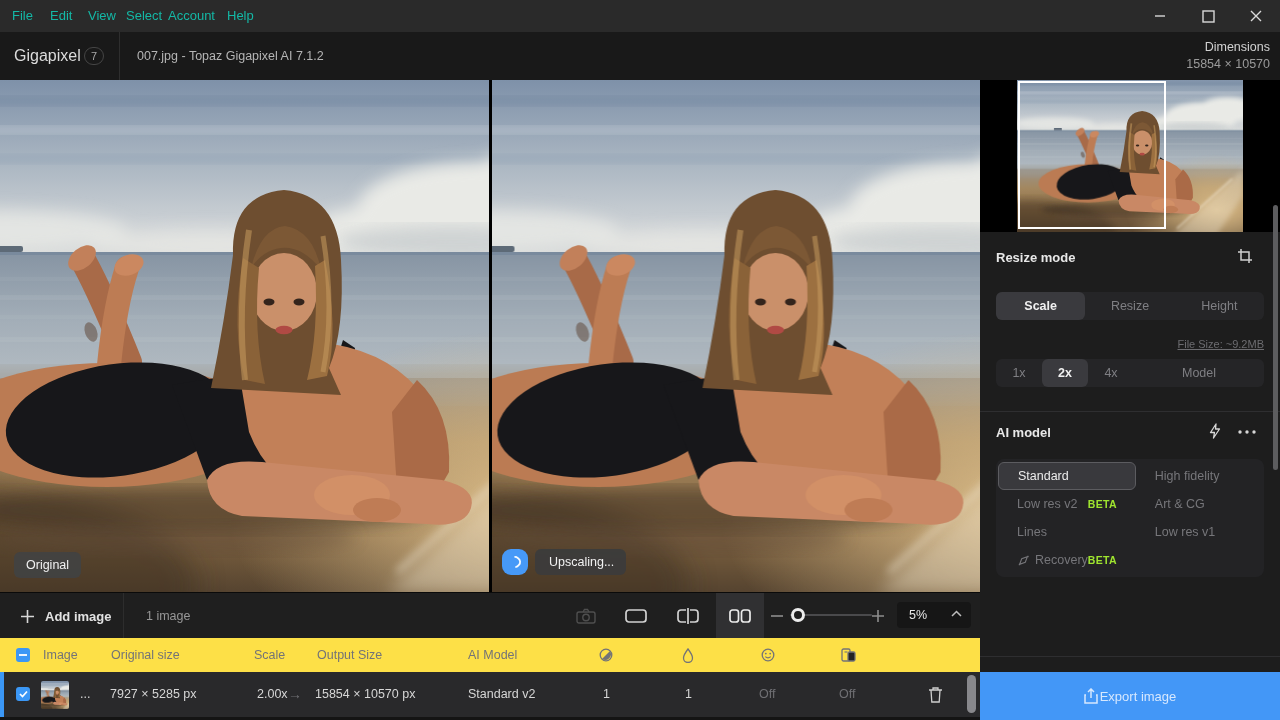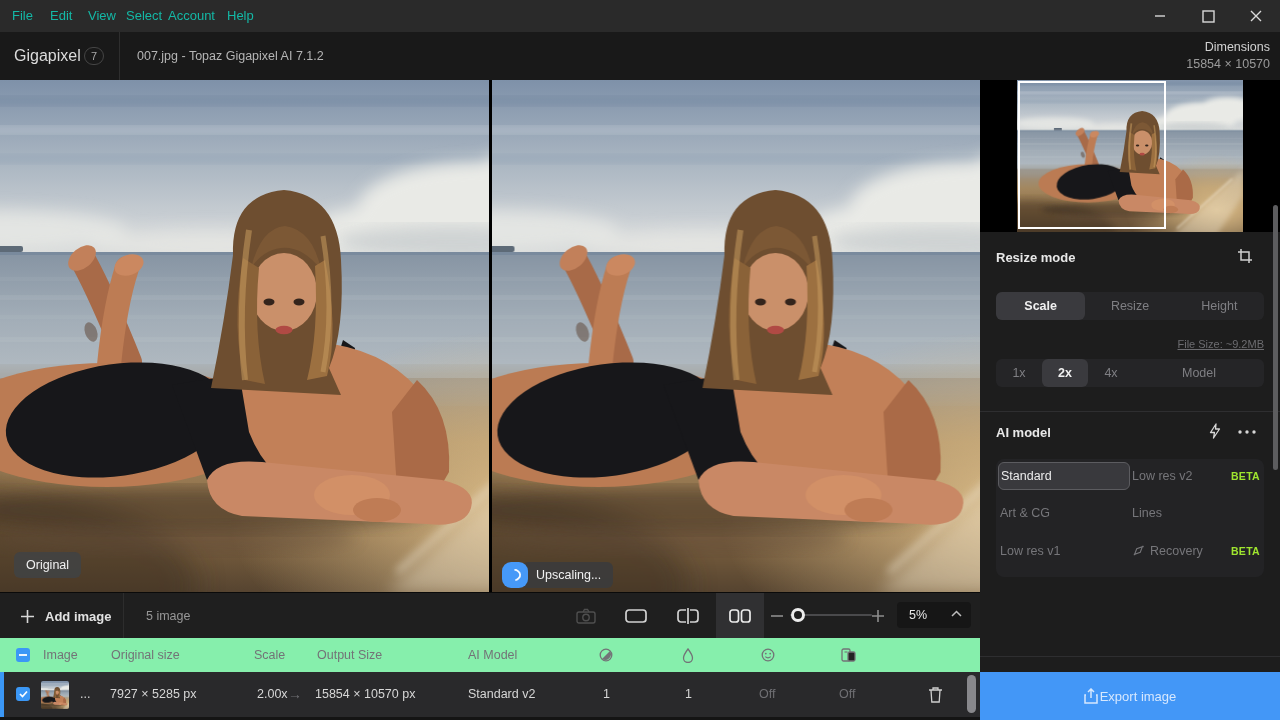--- a/index.html
+++ b/index.html
@@ -23,21 +23,21 @@
   #dims { position:absolute; right:10px; top:7px; text-align:right; }
   #dims .lab { font-size:12.5px; color:#d2d2d2; line-height:17px; }
   #dims .val { font-size:12.5px; color:#9b9b9b; line-height:17px; }
 
   
   #canvas { position:absolute; left:0; top:80px; width:980px; height:512px; background:#000; }
   .pane { position:absolute; top:0; height:512px; overflow:hidden; }
   .pane svg { width:100%; height:100%; }
   .photo-label { position:absolute; bottom:14px; background:rgba(66,66,66,.92); border-radius:6px;
     color:#f2f2f2; font-size:12.5px; padding:6px 12px; }
-  #upscaling-wrap { position:absolute; left:10px; bottom:4px; display:flex; align-items:center; }
+  #upscaling-wrap { position:absolute; left:10px; bottom:17px; display:flex; align-items:center;gap:13px; }
   #spinner-badge { width:26px; height:26px; background:#4699f8; border-radius:9px; position:relative; z-index:2; }
   #spinner-badge .arc { position:absolute; left:7px; top:7px; width:12px; height:12px; border-radius:50%;
     border:2px solid rgba(255,255,255,.95); border-bottom-color:transparent; border-left-color:transparent; transform:rotate(40deg); }
   #upscaling-pill { margin-left:-6px; background:rgba(60,60,60,.94); border-radius:6px; color:#f2f2f2;
     font-size:12.5px; padding:6px 12px 6px 14px; }
 
   
   #sidebar { position:absolute; left:980px; top:80px; width:300px; height:640px; background:#1d1d1d; }
   #filmstrip { position:absolute; left:0; top:0; width:300px; height:152px; background:#000; }
   #film-thumb { position:absolute; left:37px; top:0; width:226px; height:152px; overflow:hidden; }
@@ -47,21 +47,21 @@
   .seg3 > div { flex:1; border-radius:6px; text-align:center; line-height:28px; font-size:12.5px; color:#7f7f83; }
   .seg3 > div.sel { background:#3a3a3e; color:#f0f0f0; font-weight:bold; }
   #output-row { position:absolute; left:16px; right:16px; top:256px; height:16px; }
   #output-label { position:absolute; left:0; top:0; font-size:12.5px; color:#a3a3a6;margin-top:36px; }
   #file-size { position:absolute; right:0; top:2px; font-size:11px; color:#6c6c70;text-decoration:underline; }
   #scaleseg { top:279px; }
   #scaleseg .w1 { flex:0 0 46px; } #scaleseg .w2 { flex:0 0 46px; } #scaleseg .w3 { flex:0 0 46px; } #scaleseg .w4 { flex:1; }
   .divider { position:absolute; left:0; width:300px; height:1px; background:#2e2e30; }
   #model-grid { position:absolute; left:16px; top:379px; width:268px; height:118px; background:#232325; border-radius:8px;
     padding:3px 2px; display:grid; grid-template-columns:1fr 1fr; }
-  .model-cell { height:28px; display:flex; align-items:center; padding:0 2px; font-size:12.5px; color:#76767a; border-radius:6px; }
+  .model-cell { height:28px; display:flex; align-items:center; padding:0 19px; font-size:12.5px; color:#76767a; border-radius:6px; }
   .model-cell .lbl { flex:1; }
   .model-cell.sel { background:#39393d; border:1px solid #5c5c60; color:#ececec; }
   .beta { font-size:10.5px; font-weight:bold; color:#9fe52f; letter-spacing:.3px; }
   #compare-btn { position:absolute; left:16px; top:518px; width:268px; height:30px; background:#2c2c2f; border-radius:6px;
     display:flex; align-items:center; justify-content:center; gap:8px; color:#d6d6d6; font-size:12.5px; }
   #export-btn { position:absolute; left:0; top:592px; width:300px; height:48px; background:#4397f7;
     display:flex; align-items:center; justify-content:center; gap:2px; color:rgba(240,246,255,.85); font-size:13px; }
   #side-scroll { position:absolute; right:2px; top:125px; width:5px; height:265px; background:#5d5d5f; border-radius:3px; }
 
   
@@ -76,21 +76,21 @@
   #zoom-plus  { position:absolute; left:872px; top:0; height:46px; display:flex; align-items:center; }
   #slider-track { position:absolute; left:790px; top:614px; width:82px; height:2px; background:#4a4a4c; border-radius:1px; }
   #slider-knob { position:absolute; left:791px; top:608px; width:14px; height:14px; border-radius:50%;
     border:3px solid #ececec; background:#1f1f1f; }
   #zoom-box { position:absolute; left:897px; top:602px; width:74px; height:26px; background:#161616; border-radius:4px; }
   #zoom-box .zv { position:absolute; left:12px; top:0; line-height:26px; font-size:12.5px; color:#e8e8e8; }
   #zoom-box .ch { position:absolute; right:9px; top:8px; }
 
   
   #table { position:absolute; left:0; top:638px; width:980px; height:82px; background:#141414; }
-  #thead { position:absolute; left:0; top:0; width:980px; height:34px; background:#86efac; }
+  #thead { position:absolute; left:0; top:0; width:980px; height:34px; background:#fde047; }
   #trow { position:absolute; left:0; top:34px; width:980px; height:45px; background:#29292b; }
   .th { position:absolute; top:0; height:34px; line-height:34px; font-size:12.5px; color:#737377; }
   .hic { position:absolute; top:10px; }
   .td { position:absolute; top:0; height:45px; line-height:45px; font-size:12.5px; color:#d6d6d6; }
   .td.dim { color:#6f6f73; }
   .cbx { position:absolute; left:16px; width:14px; height:14px; background:#3b97f6; border-radius:3px;
     display:flex; align-items:center; justify-content:center; }
   #row-bar { position:absolute; left:0; top:0; width:4px; height:45px; background:#3b97f6; }
   #row-thumb { position:absolute; left:41px; top:9px; width:28px; height:28px; border-radius:2px; overflow:hidden; }
   #row-scroll { position:absolute; left:967px; top:37px; width:9px; height:38px; background:#88888c; border-radius:5px; }
@@ -287,20 +287,23 @@
     <circle cx="2" cy="2" r="1.7" fill="#d6d6d6"></circle>
       <circle cx="9" cy="2" r="1.7" fill="#d6d6d6"></circle>
       <circle cx="16" cy="2" r="1.7" fill="#d6d6d6"></circle>
   </svg>
 
   <div id="model-grid">
     <div class="model-cell sel">
       <span class="lbl">Standard</span>
     </div>
     <div class="model-cell">
+      <span class="lbl">High fidelity</span>
+    </div>
+    <div class="model-cell">
       <span class="lbl">Low res v2</span>
       <span class="beta">BETA</span>
     </div>
     <div class="model-cell">
       <span class="lbl">Art &amp; CG</span>
     </div>
     <div class="model-cell">
       <span class="lbl">Lines</span>
     </div>
     <div class="model-cell">
@@ -331,21 +334,21 @@
 </div>
 
 <div id="toolbar">
   <div id="add-image">
     <svg width="15" height="15">
         <path d="M7.5 1 V14 M1 7.5 H14" stroke="#d6d6d6" stroke-width="1.6"></path>
       </svg>
     <span>Add image</span>
   </div>
   <div id="tb-sep"></div>
-  <span id="image-count">5 image</span>
+  <span id="image-count">1 image</span>
 
   <div class="view-ic" style="left:562px">
     <svg width="20" height="16">
       <rect x="1" y="4" width="18" height="11" rx="2" fill="none" stroke="#4f4f4f" stroke-width="1.4"></rect>
       <path d="M7 4 L8.5 1.5 H11.5 L13 4" fill="none" stroke="#4f4f4f" stroke-width="1.4"></path>
       <circle cx="10" cy="9.5" r="3.2" fill="none" stroke="#4f4f4f" stroke-width="1.4"></circle>
     </svg>
   </div>
   <div class="view-ic" style="left:612px">
     <svg width="22" height="14">

